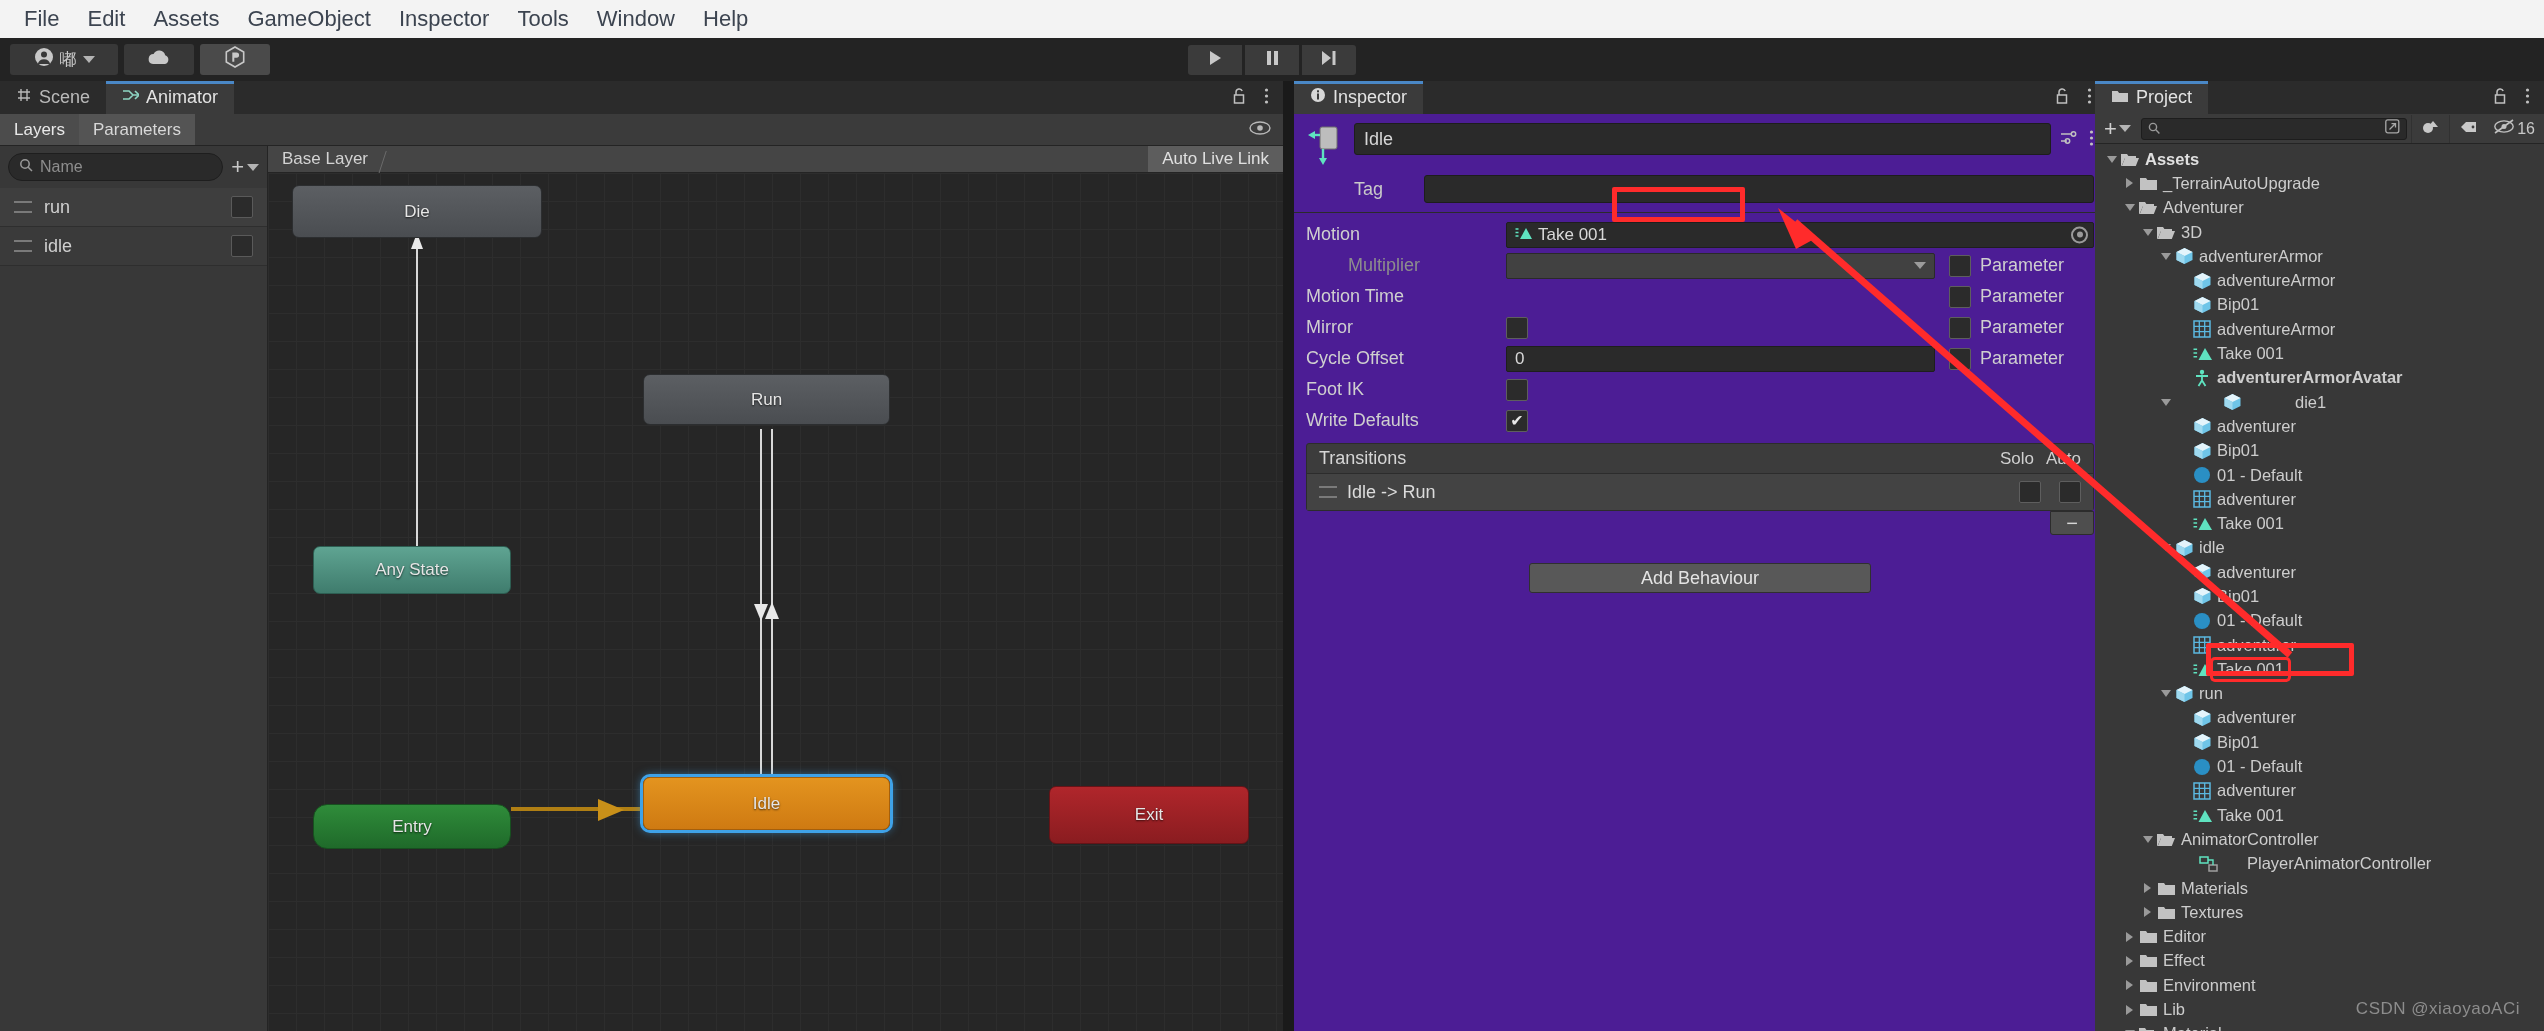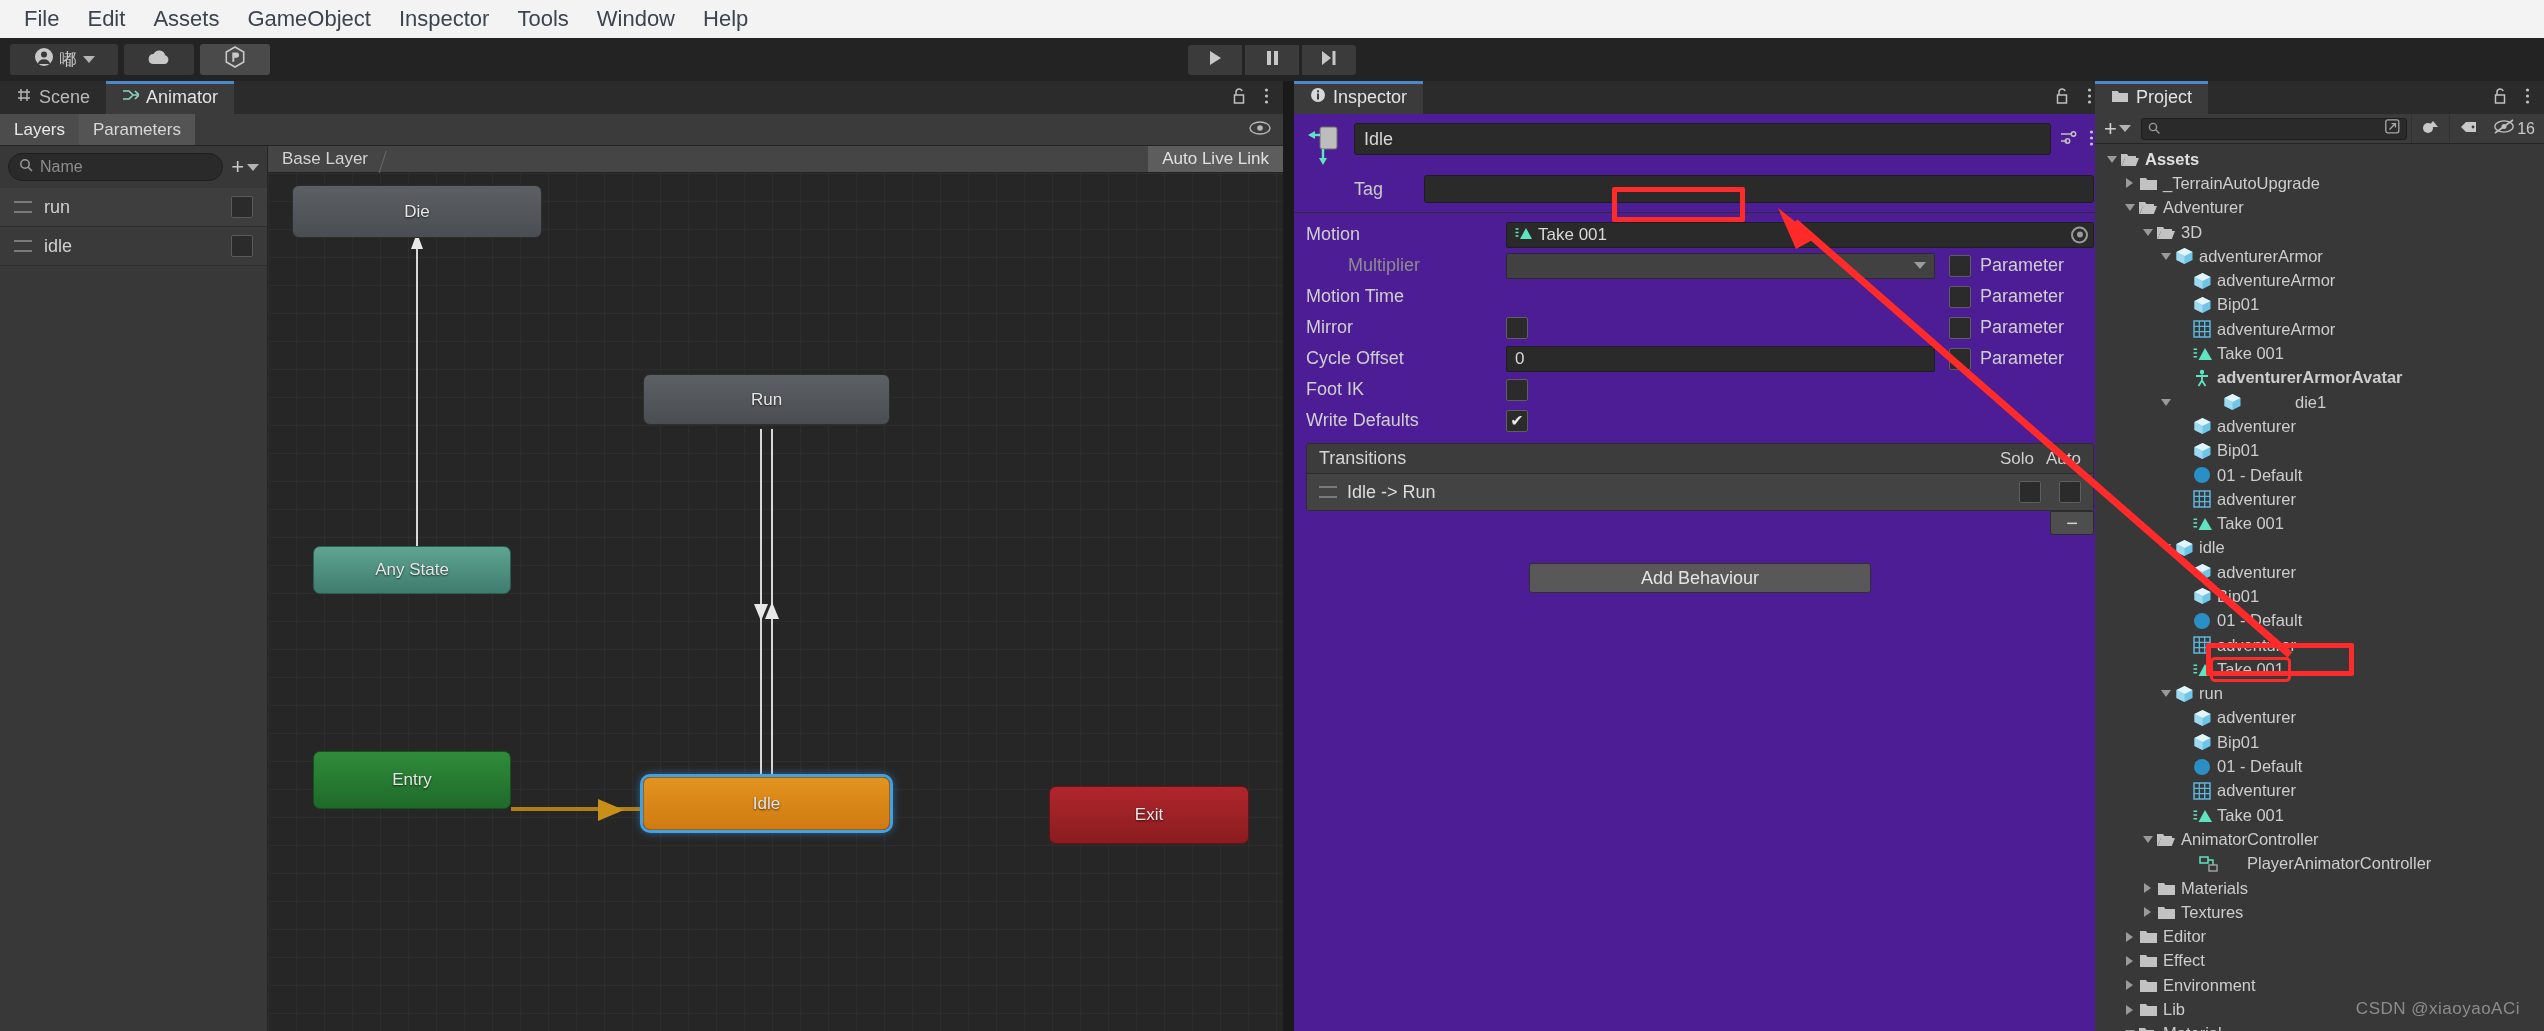--- a/index.html
+++ b/index.html
@@ -383,21 +383,21 @@
           <line x1="504" y1="604" x2="504" y2="256" stroke="#d8d8d8" stroke-width="2"></line>
           <polygon points="504,429 497,446 511,446" fill="#e8e8e8"></polygon>
 
           <line x1="243" y1="636" x2="378" y2="636" stroke="#b07f14" stroke-width="4"></line>
           <polygon points="330,626 356,637 330,648" fill="#c99019"></polygon>
         </svg>
 
         <div class="node grey" style="left:24px;  top:12px;  width:250px; height:53px;">Die</div>
         <div class="node teal" style="left:45px;  top:373px; width:198px; height:48px;">Any State</div>
         <div class="node grey" style="left:375px; top:201px; width:247px; height:51px;">Run</div>
-        <div class="node green" style="left:45px;  top:578px; width:198px; height:58px;">Entry</div>
+        <div class="node green" style="left:45px;  top:631px; width:198px; height:45px;border-radius:14px;">Entry</div>
         <div class="node orange" style="left:375px; top:604px; width:247px; height:53px;">Idle</div>
         <div class="node red" style="left:781px; top:613px; width:200px; height:58px;">Exit</div>
       </div>
     </div>
   </div>
 
   <div class="panel" id="inspector-panel">
     <div class="panel-tabbar">
       <div class="ptab active">
         <span>

